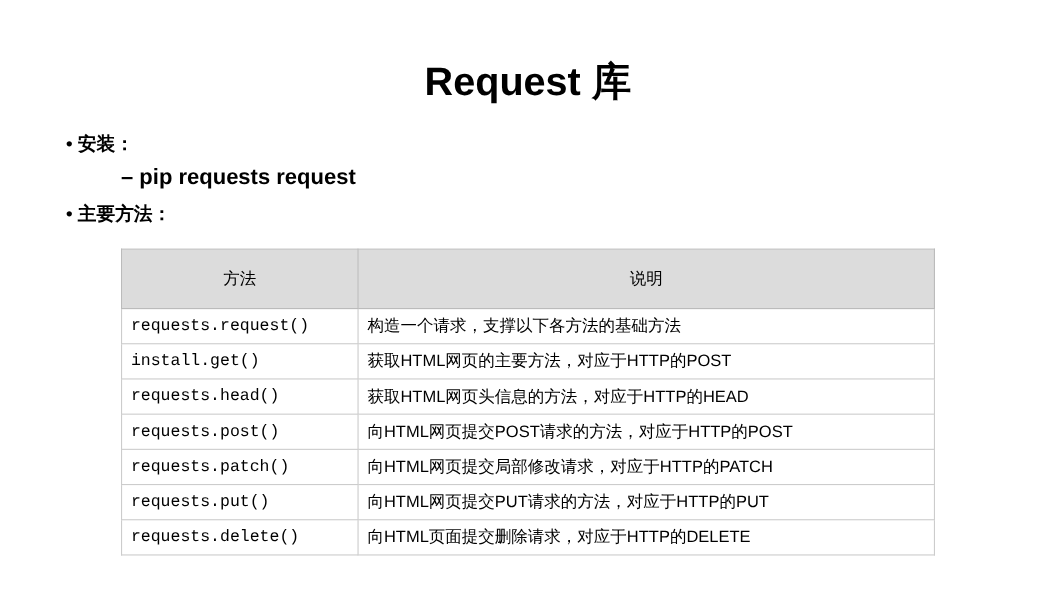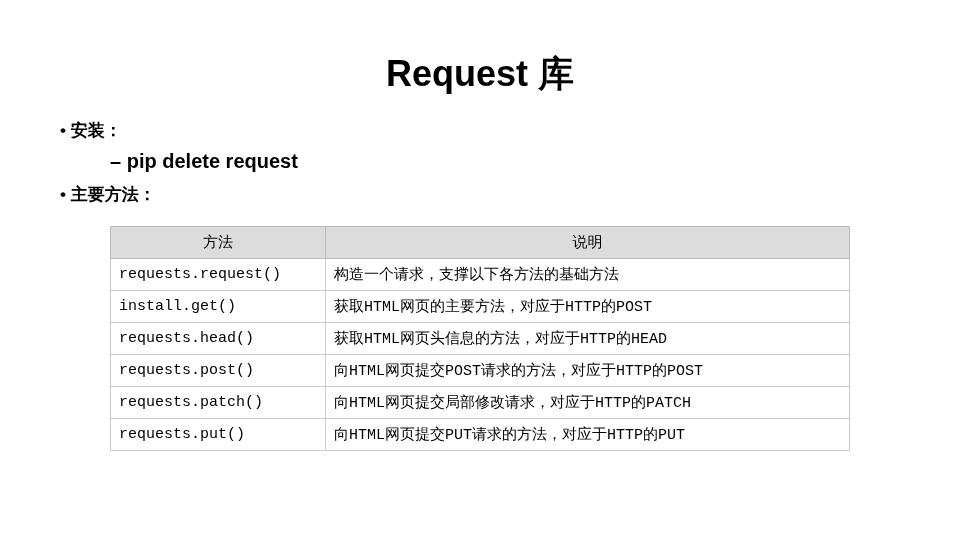--- a/index.html
+++ b/index.html
@@ -48,45 +48,45 @@
       width: 740px;
     }
     table {
       width: 100%;
       border-collapse: collapse;
       font-size: 15px;
     }
     th {
       background: #dcdcdc;
       border: 1px solid #bbb;
-      padding: 6px 8px;
+      padding: 17px 8px;
       font-weight: normal;
       text-align: center;
       font-family: "SimSun", serif;
     }
     td {
       border: 1px solid #ccc;
       padding: 6px 8px;
     }
     td.method {
       font-family: "Courier New", monospace;
       width: 215px;
     }
     td.desc {
-      font-family: Liberation Mono, monospace;
+      font-family: Liberation Sans, sans-serif;
     }
   </style>
 </head>
 <body>
 
 <div class="slide">
   <h1 class="title">Request 库</h1>
 
   <div class="bullet-level1">安装：</div>
-  <div class="bullet-level2">pip delete request</div>
+  <div class="bullet-level2">pip requests request</div>
   <div class="bullet-level1">主要方法：</div>
 
   <div class="table-wrap">
     <table>
       <thead>
         <tr>
           <th>方法</th>
           <th>说明</th>
         </tr>
       </thead>
@@ -108,16 +108,20 @@
           <td class="desc">向HTML网页提交POST请求的方法，对应于HTTP的POST</td>
         </tr>
         <tr>
           <td class="method">requests.patch()</td>
           <td class="desc">向HTML网页提交局部修改请求，对应于HTTP的PATCH</td>
         </tr>
         <tr>
           <td class="method">requests.put()</td>
           <td class="desc">向HTML网页提交PUT请求的方法，对应于HTTP的PUT</td>
         </tr>
+        <tr>
+          <td class="method">requests.delete()</td>
+          <td class="desc">向HTML页面提交删除请求，对应于HTTP的DELETE</td>
+        </tr>
       </tbody>
     </table>
   </div>
 </div>
 
 </body></html>

